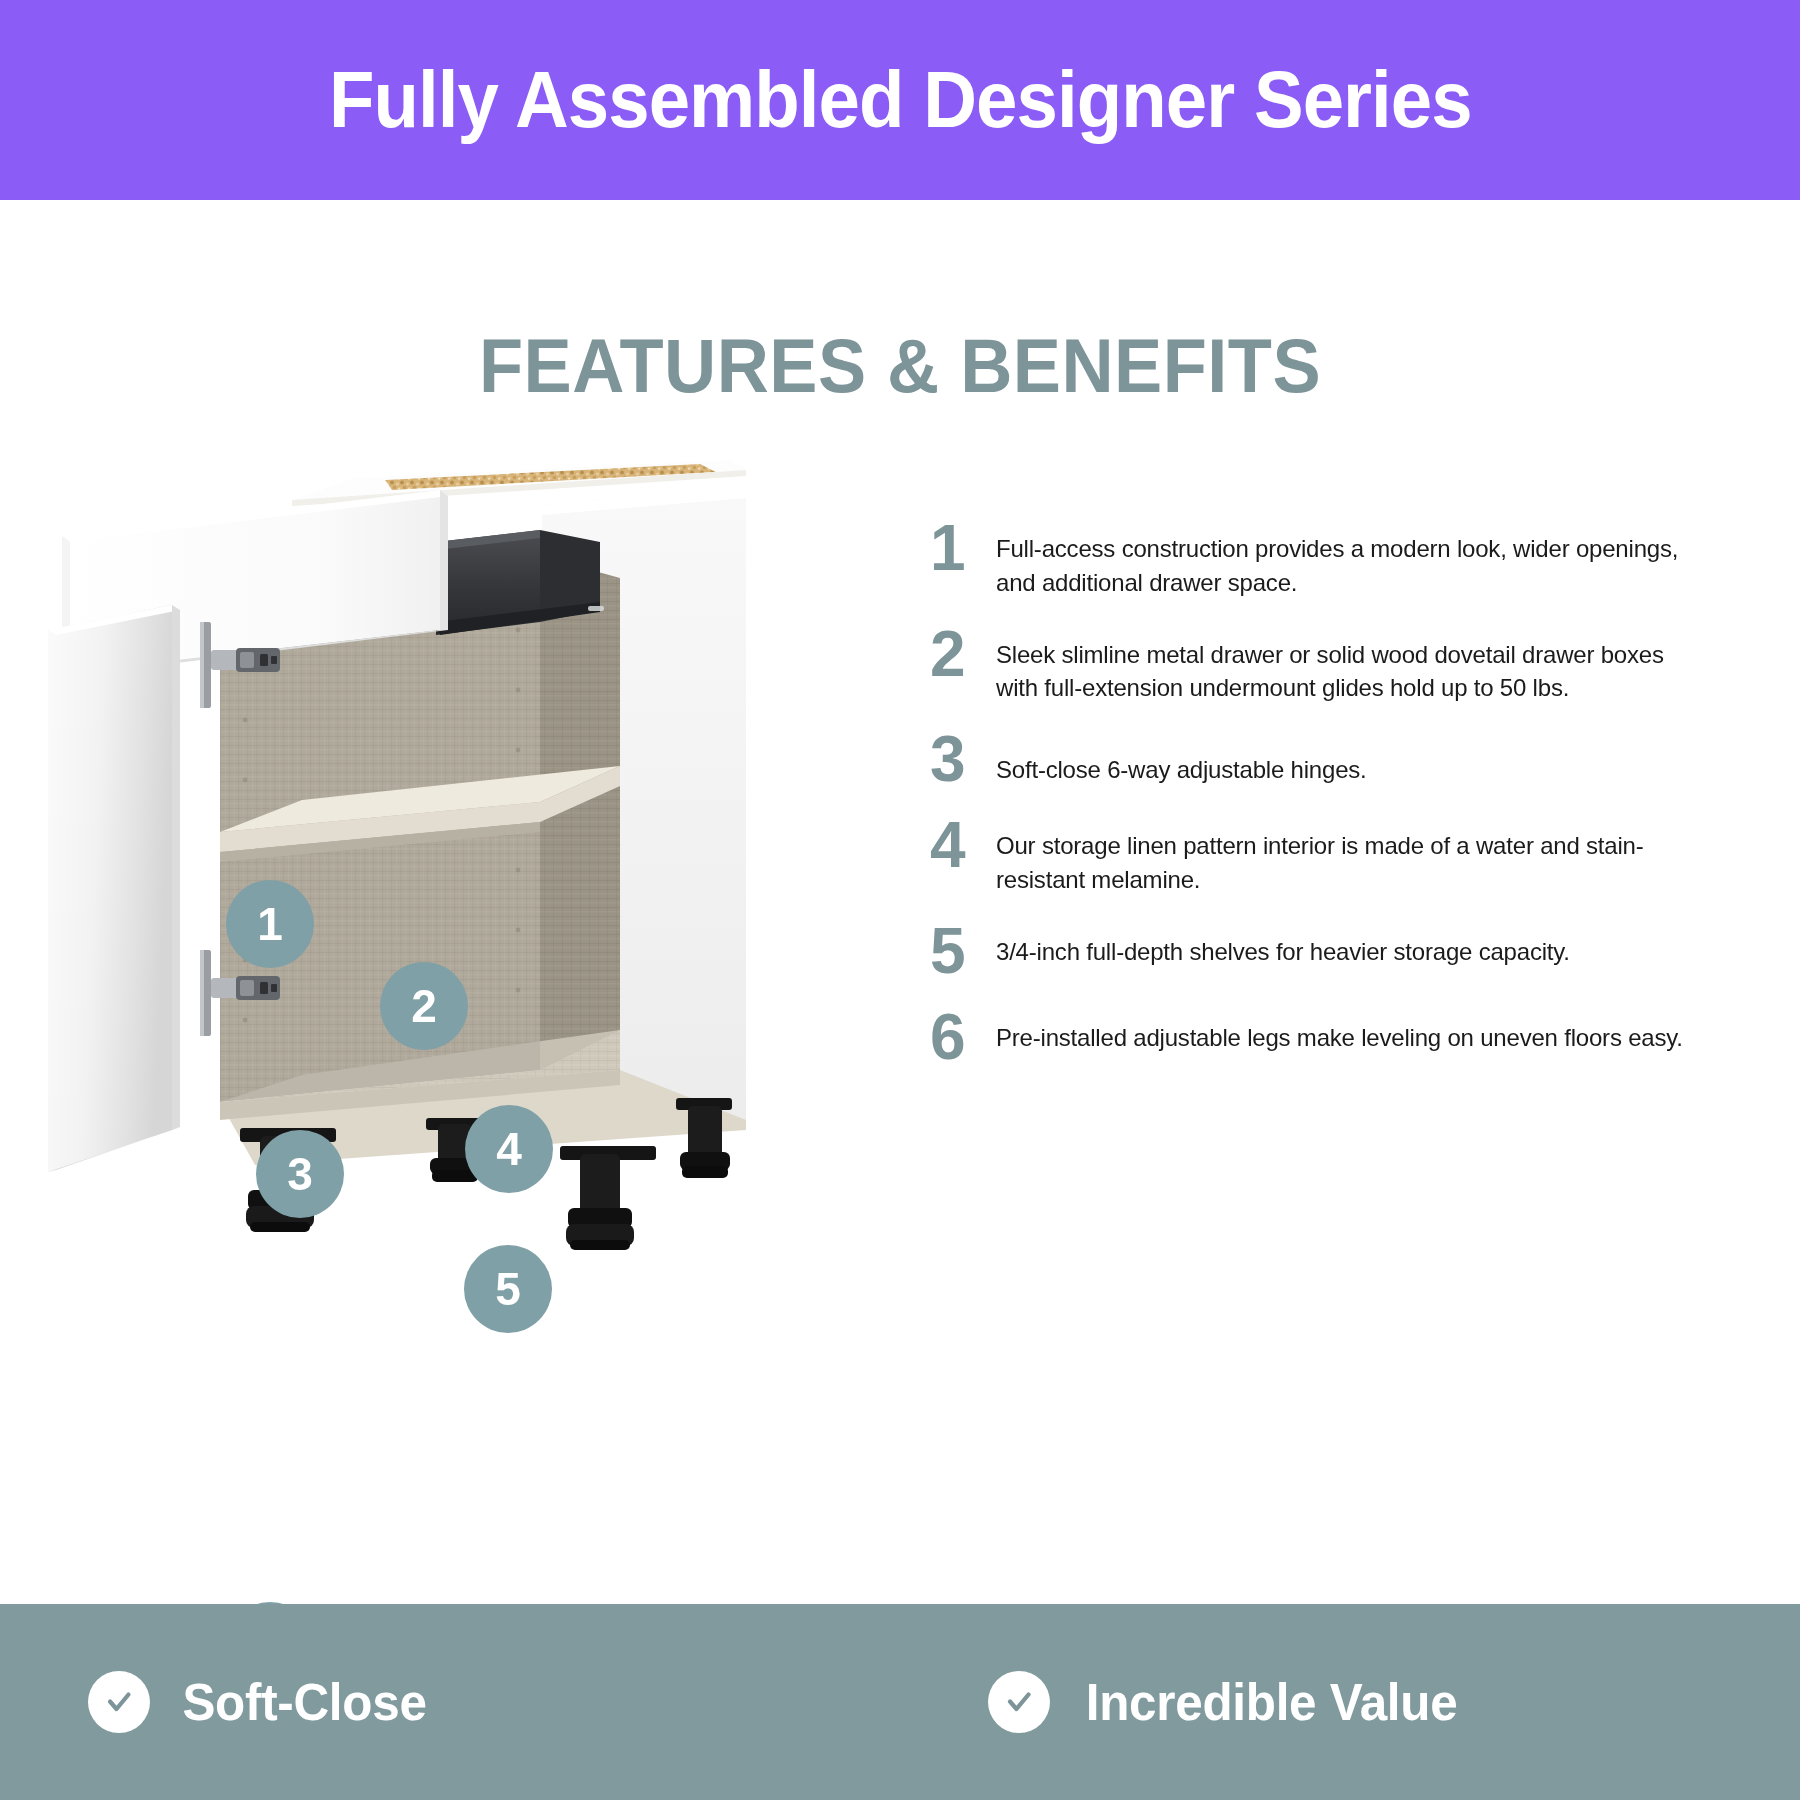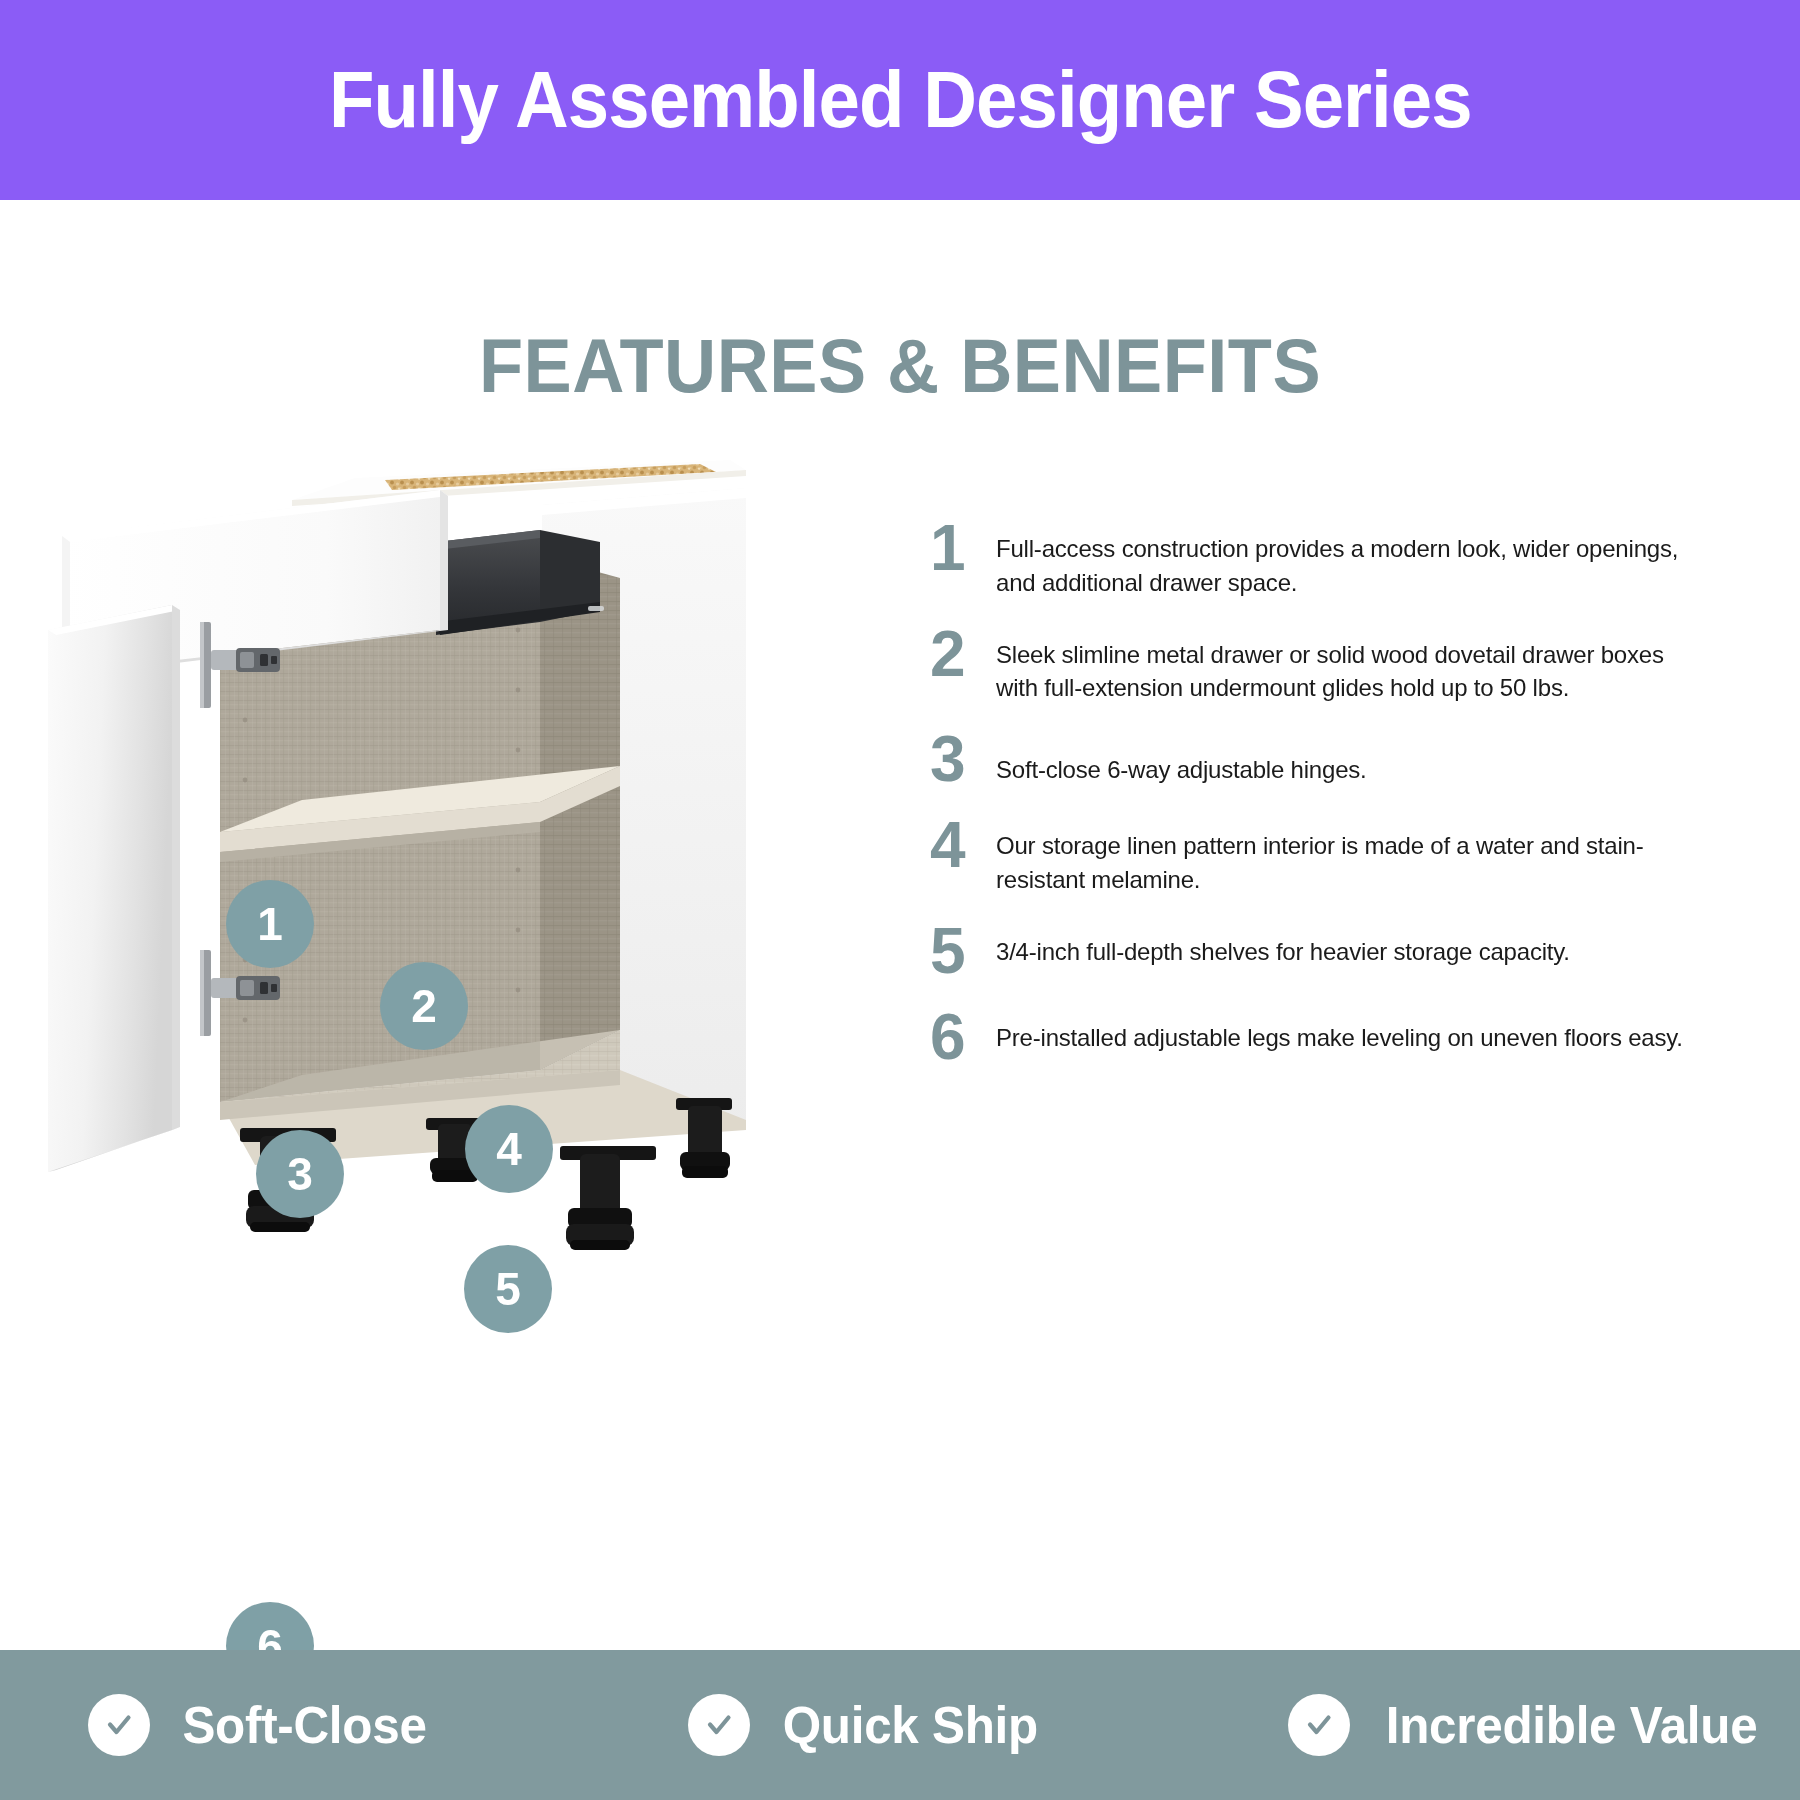--- a/index.html
+++ b/index.html
@@ -62,21 +62,21 @@
     font-family: "Liberation Sans", sans-serif;
     font-size: 24px;
     line-height: 1.41;
     letter-spacing: -0.2px;
     padding-top: 20px;
   }
   .feature-row.compact .feature-text { padding-top: 30px; }
 
   
   .footer-banner {
-    position: absolute; left: 0; bottom: 0; width: 1800px; height: 150px;
+    position: absolute; left: 0; bottom: 0; width: 1800px; height: 196px;
     background: #819a9e;
     display: flex; align-items: center;
   }
   .footer-item {
     flex: 1 1 0; display: flex; align-items: center; justify-content: flex-start;
     padding-left: 88px;
   }
   .check-circle {
     width: 62px; height: 62px; border-radius: 50%;
     background: #ffffff;
@@ -366,28 +366,20 @@
 
     <div class="footer-item">
       <span class="check-circle">
         <svg width="34" height="34" viewBox="0 0 34 34" aria-hidden="true">
           <path d="M8 16.5 L14.5 24 L26.5 9.5" fill="none" stroke="#7d9499" stroke-width="4.2" stroke-linecap="round" stroke-linejoin="round"></path>
         </svg>
       </span>
       <span class="footer-label">Soft-Close</span>
     </div>
 
-    <div class="footer-item">
-      <span class="check-circle">
-        <svg width="34" height="34" viewBox="0 0 34 34" aria-hidden="true">
-          <path d="M8 16.5 L14.5 24 L26.5 9.5" fill="none" stroke="#7d9499" stroke-width="4.2" stroke-linecap="round" stroke-linejoin="round"></path>
-        </svg>
-      </span>
-      <span class="footer-label">Quick Ship</span>
-    </div>
 
     <div class="footer-item">
       <span class="check-circle">
         <svg width="34" height="34" viewBox="0 0 34 34" aria-hidden="true">
           <path d="M8 16.5 L14.5 24 L26.5 9.5" fill="none" stroke="#7d9499" stroke-width="4.2" stroke-linecap="round" stroke-linejoin="round"></path>
         </svg>
       </span>
       <span class="footer-label">Incredible Value</span>
     </div>
 

